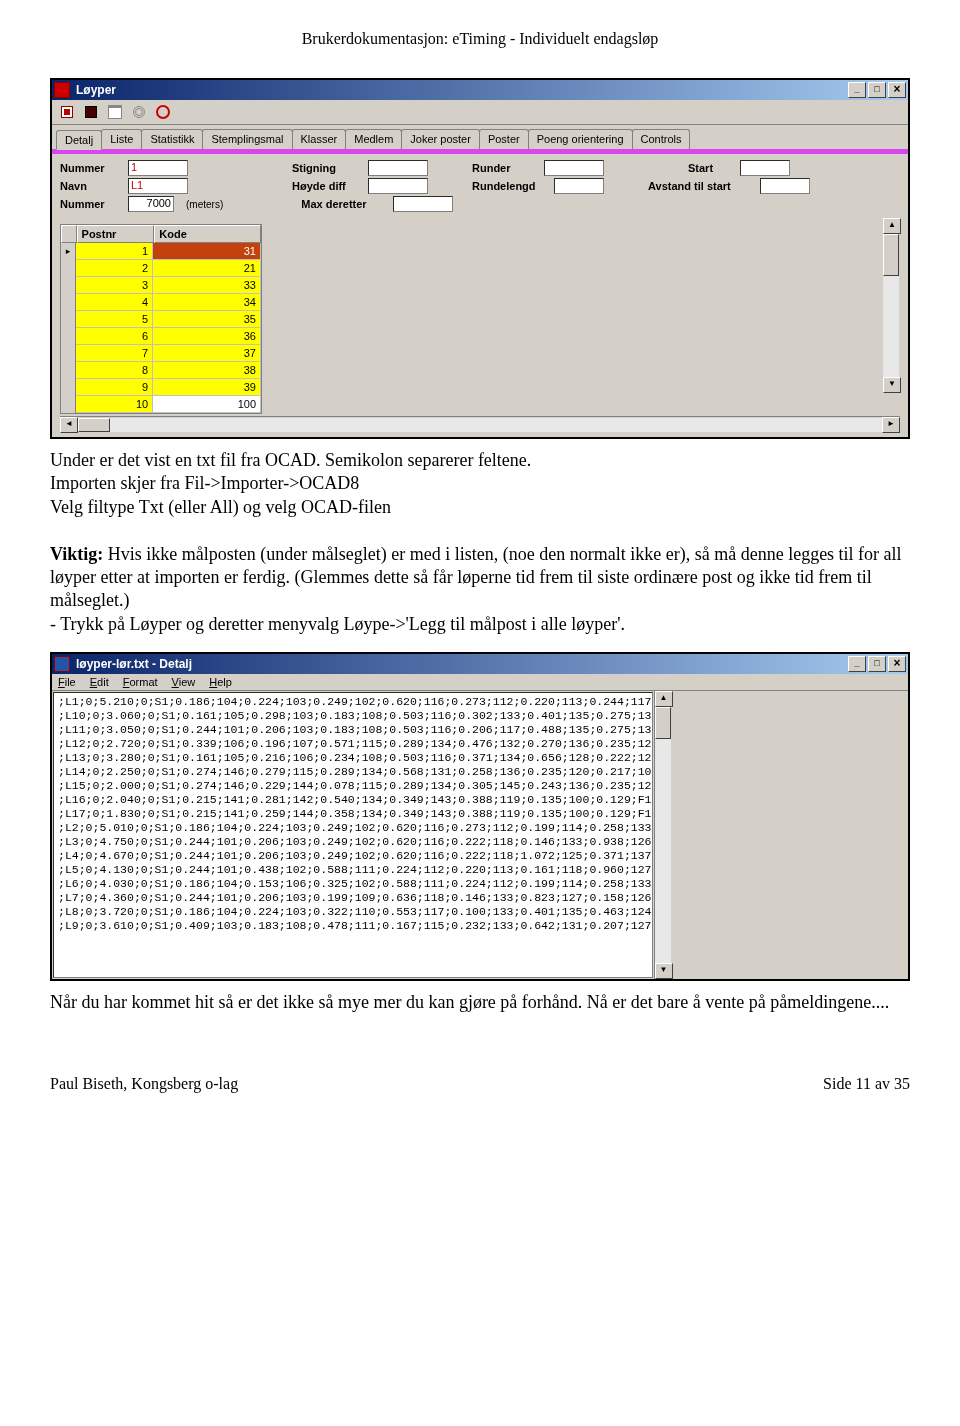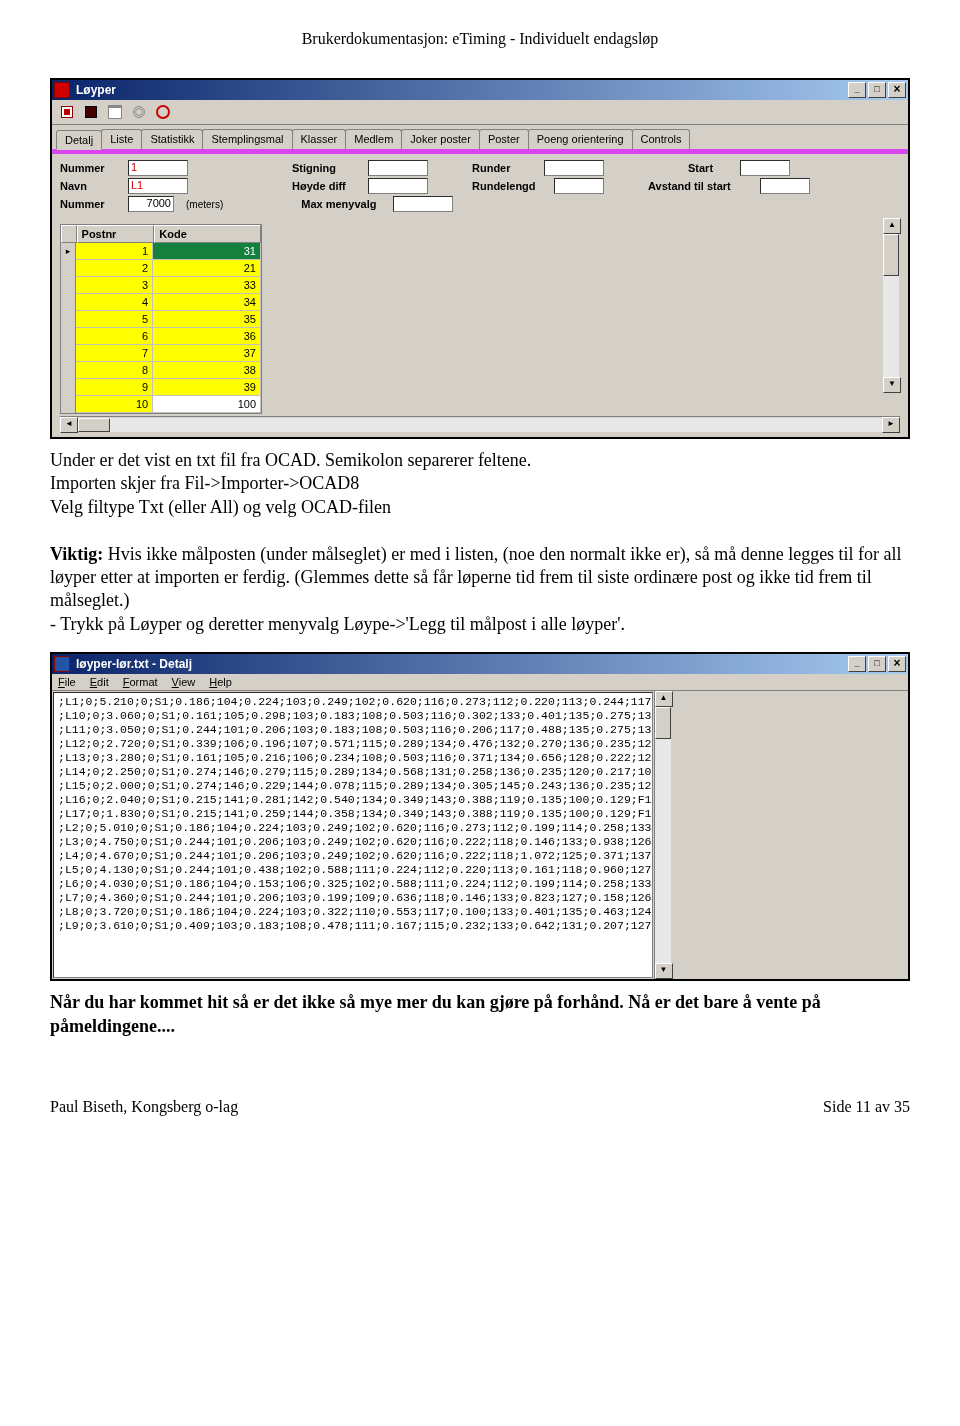--- a/index.html
+++ b/index.html
@@ -33,21 +33,21 @@
   .red { color:#c00; }
   .unit{ font-size:10px; }
 
   .grid { margin:4px 8px 2px 8px; border:1px solid #808080; background:#fff; max-height:200px; overflow:hidden; }
   .ghead { display:flex; background:#d4d0c8; }
   .gh { border:1px solid #fff; border-right-color:#808080; border-bottom-color:#808080; padding:2px 4px; font-weight:bold; font-size:11px; }
   .grow { display:flex; position:relative; padding-left:14px; }
   .grow::before{content:"";position:absolute;left:0;top:0;width:14px;height:100%;background:#d4d0c8;border-right:1px solid #808080;}
   .grow.cur::before{content:"▸";font-size:9px;line-height:16px;text-align:center;}
   .gc { padding:0 4px; height:16px; line-height:16px; text-align:right; font-size:11px; border-right:1px solid #c0c0c0; border-bottom:1px solid #c0c0c0; }
-  .gc.y{ background:#ffff00; } .gc.sel{ background:#15803d; color:#fff; }
+  .gc.y{ background:#ffff00; } .gc.sel{ background:#c2410c; color:#fff; }
   .gridscroll{height:16px;background:#d4d0c8;border-top:1px solid #808080;display:flex;align-items:center;}
   .sbtn{width:16px;height:14px;background:#d4d0c8;border:1px solid #fff;border-right-color:#404040;border-bottom-color:#404040;font-size:8px;text-align:center;line-height:12px;}
   .strack{flex:1;background:#e8e8e8;height:14px;}
   .status{ text-align:center; padding:4px; font-size:11px; background:#d4d0c8; border-top:1px solid #fff;}
 
   .prose { font-family:"Times New Roman",serif; font-size:18px; line-height:1.3; margin:6px 0 16px 0; }
   .prose .b{font-weight:bold;}
 
   .win2 .menubar{display:flex;gap:14px;padding:2px 6px;border-bottom:1px solid #808080;font-size:11px;}
   .win2 .menubar span{cursor:default;}
@@ -128,21 +128,21 @@
         <span class="inp" style="width:50px"></span>
         <span style="width:20px"></span>
         <span class="lbl" style="width:100px">Avstand til start</span>
         <span class="inp" style="width:50px"></span>
       </div>
       <div class="formrow">
         <span class="lbl" style="width:56px">Nummer</span>
         <span class="inp" style="width:46px;text-align:right">7000</span>
         <span class="unit">(meters)</span>
         <span style="width:54px"></span>
-        <span class="lbl" style="width:80px">Max menyvalg</span>
+        <span class="lbl" style="width:80px">Max deretter</span>
         <span class="inp" style="width:60px"></span>
       </div>
     </div>
     <div class="grid" style="width:200px;">
       <div class="ghead">
         <div style="width:14px;border:1px solid #fff;border-right-color:#808080;border-bottom-color:#808080;"></div>
         <div class="gh" style="width:70px">Postnr</div>
         <div class="gh" style="width:100px">Kode</div>
       </div>
       <div id="gridbody">
@@ -247,19 +247,19 @@
 ;L9;0;3.610;0;S1;0.409;103;0.183;108;0.478;111;0.167;115;0.232;133;0.642;131;0.207;127</div>
       <div class="npscroll">
         <div class="sbtn">▲</div>
         <div class="thumb" style="height:30px;"></div>
         <div style="flex:1;background:#e8e8e8;"></div>
         <div class="sbtn">▼</div>
       </div>
     </div>
   </div>
 
-  <div class="prose" style="font-weight:bold;">Når du har kommet hit så er det ikke så mye mer du kan gjøre på forhånd. Nå er det bare å vente på påmeldingene....</div>
+  <div class="prose" style="">Når du har kommet hit så er det ikke så mye mer du kan gjøre på forhånd. Nå er det bare å vente på påmeldingene....</div>
 
   <div class="footer">
     <span>Paul Biseth, Kongsberg o-lag</span>
     <span>Side 11 av 35</span>
   </div>
 </div>
 
 </body></html>

